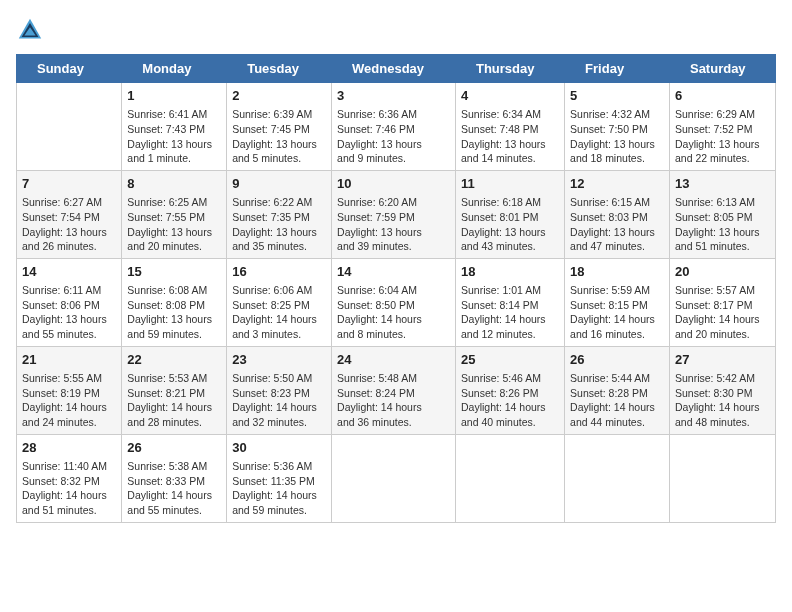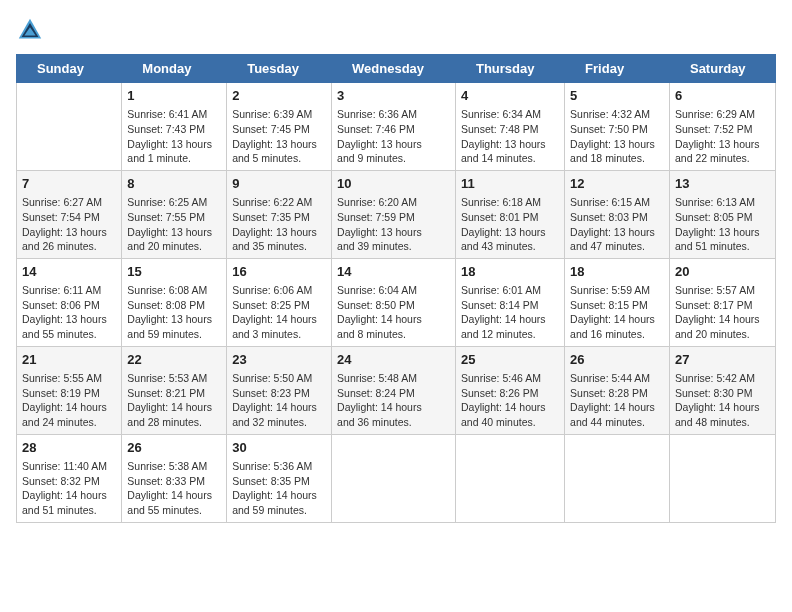--- a/index.html
+++ b/index.html
@@ -236,21 +236,21 @@
         </td>
         <td>
           <span class="day-num">14</span>
           <div class="cell-content">Sunrise: 6:04 AM</div>
           <div class="cell-content">Sunset: 8:50 PM</div>
           <div class="cell-content">Daylight: 14 hours</div>
           <div class="cell-content">and 8 minutes.</div>
         </td>
         <td>
           <span class="day-num">18</span>
-          <div class="cell-content">Sunrise: 6:01 AM</div>
+          <div class="cell-content">Sunrise: 1:01 AM</div>
           <div class="cell-content">Sunset: 8:14 PM</div>
           <div class="cell-content">Daylight: 14 hours</div>
           <div class="cell-content">and 12 minutes.</div>
         </td>
         <td>
           <span class="day-num">18</span>
           <div class="cell-content">Sunrise: 5:59 AM</div>
           <div class="cell-content">Sunset: 8:15 PM</div>
           <div class="cell-content">Daylight: 14 hours</div>
           <div class="cell-content">and 16 minutes.</div>
@@ -325,21 +325,21 @@
         <td>
           <span class="day-num">26</span>
           <div class="cell-content">Sunrise: 5:38 AM</div>
           <div class="cell-content">Sunset: 8:33 PM</div>
           <div class="cell-content">Daylight: 14 hours</div>
           <div class="cell-content">and 55 minutes.</div>
         </td>
         <td>
           <span class="day-num">30</span>
           <div class="cell-content">Sunrise: 5:36 AM</div>
-          <div class="cell-content">Sunset: 8:35 PM</div>
+          <div class="cell-content">Sunset: 11:35 PM</div>
           <div class="cell-content">Daylight: 14 hours</div>
           <div class="cell-content">and 59 minutes.</div>
         </td>
         <td></td>
         <td></td>
         <td></td>
         <td></td>
       </tr>
     </tbody>
 </table>

